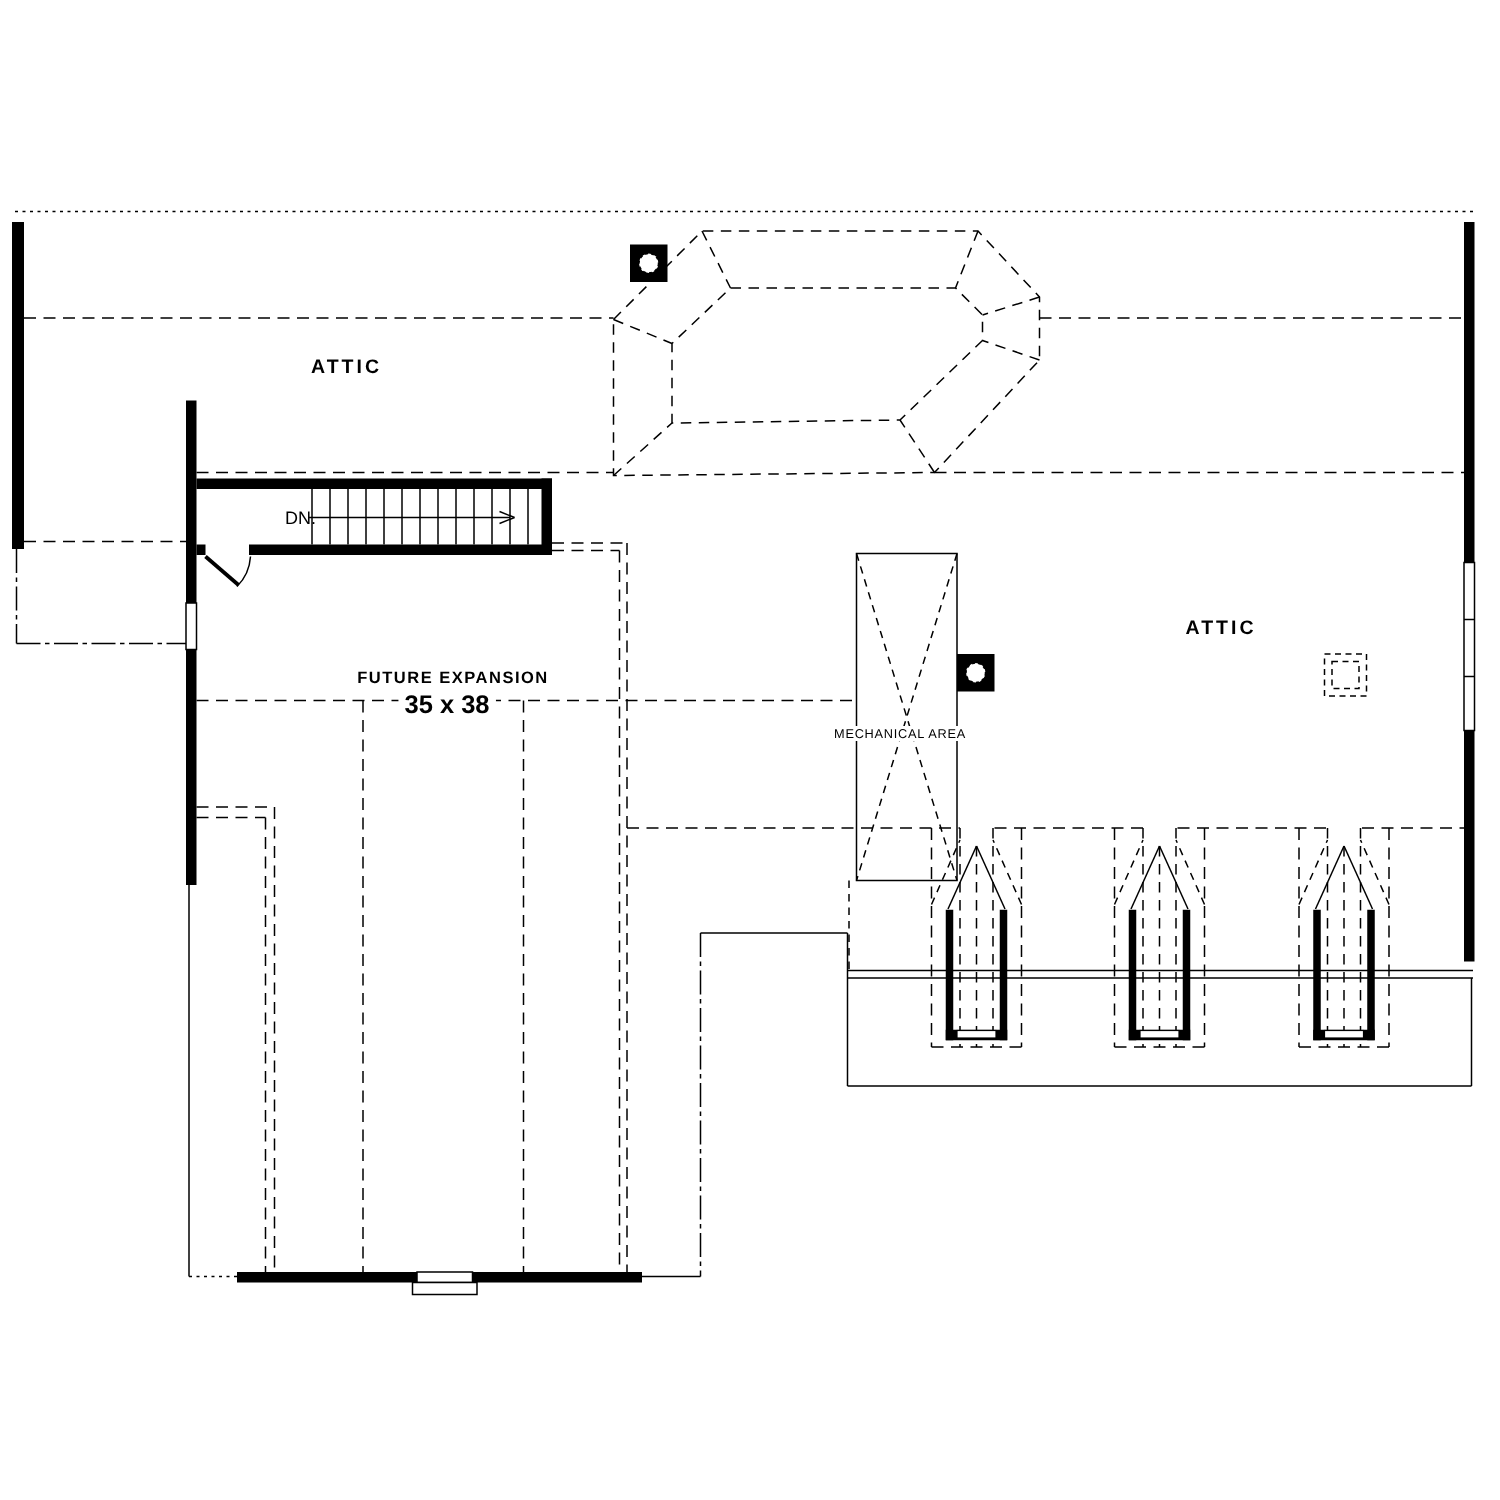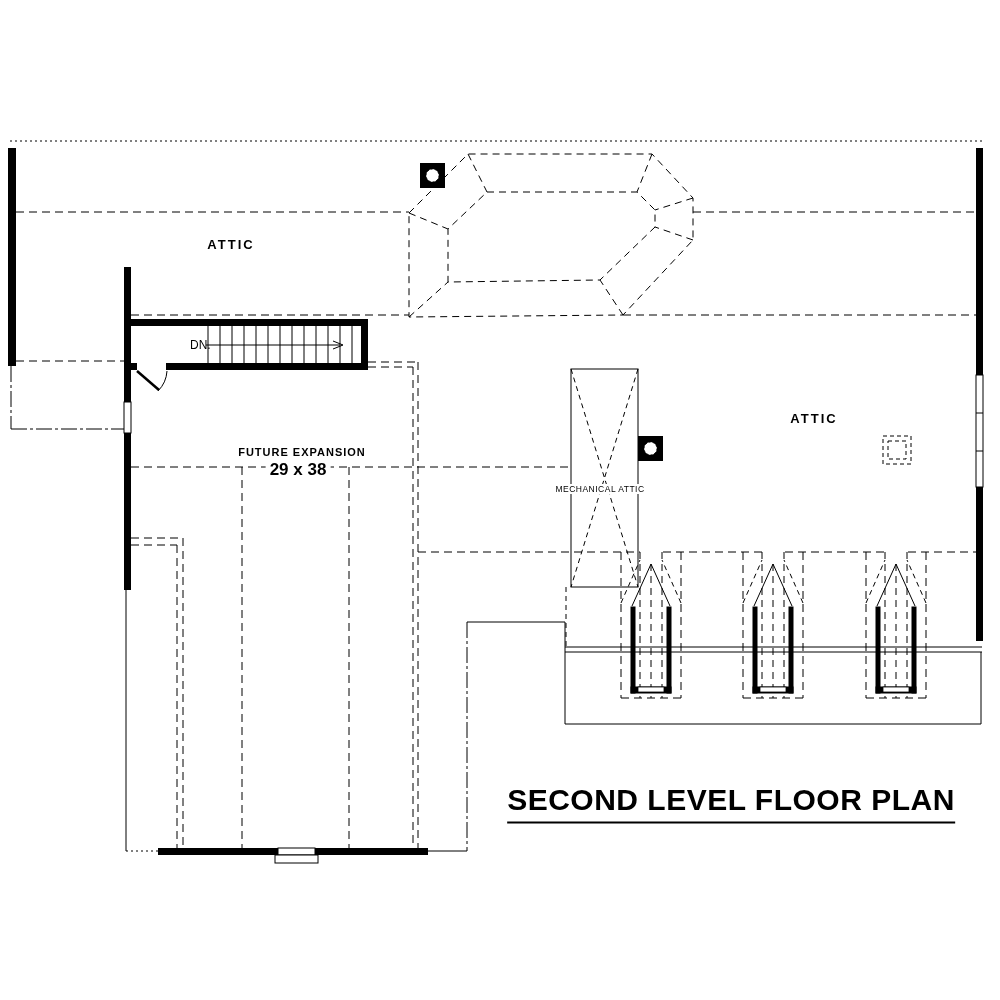--- a/index.html
+++ b/index.html
@@ -177,20 +177,19 @@
     <use href="#dormer" x="743"></use>
     <use href="#dormer" x="866"></use>
   </svg>
 
   <div class="lbl lbl-attic" style="left:231px;top:244px;">ATTIC</div>
 
   <div class="lbl lbl-attic" style="left:814px;top:418px;">ATTIC</div>
 
   <div class="lbl lbl-future" style="left:302px;top:452px;">FUTURE EXPANSION</div>
 
-  <div class="lbl lbl-size" style="left:298px;top:470px;">29 x 38</div>
+  <div class="lbl lbl-size" style="left:298px;top:470px;">35 x 38</div>
 
-  <div class="lbl lbl-mech" style="left:600px;top:489px;">MECHANICAL ATTIC</div>
+  <div class="lbl lbl-mech" style="left:600px;top:489px;">MECHANICAL AREA</div>
 
   <div class="lbl lbl-dn" style="left:190px;top:345px;">DN.</div>
 
-  <div class="lbl lbl-title" style="left:731px;top:803px;">SECOND LEVEL FLOOR PLAN</div>
 </div>
 
 </body></html>

